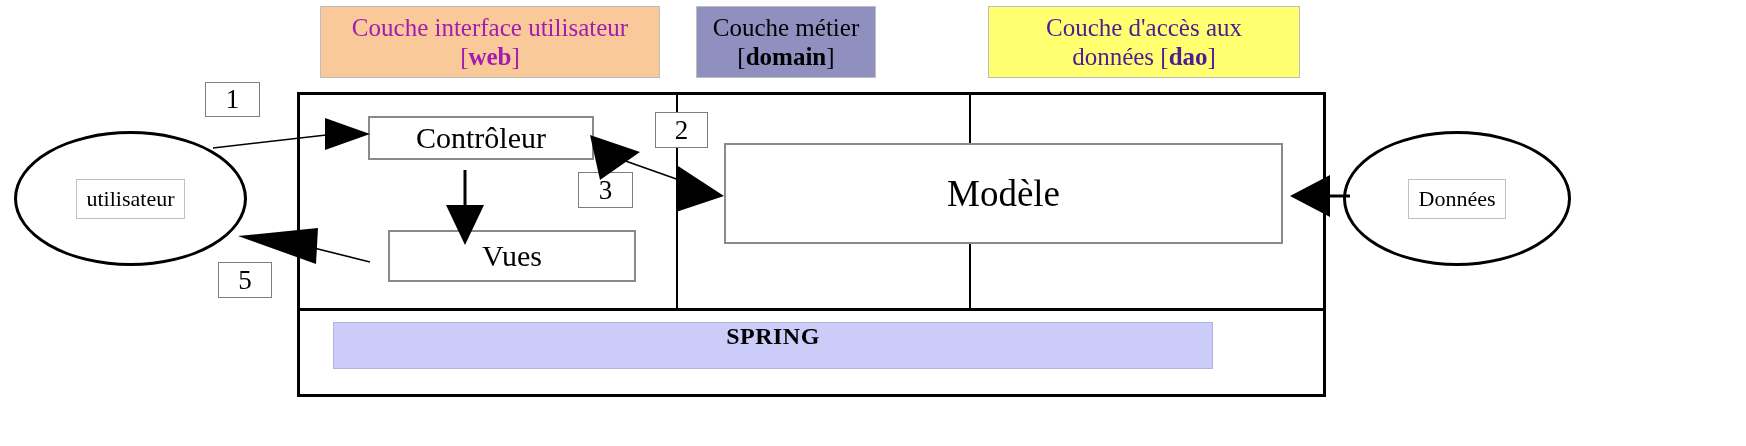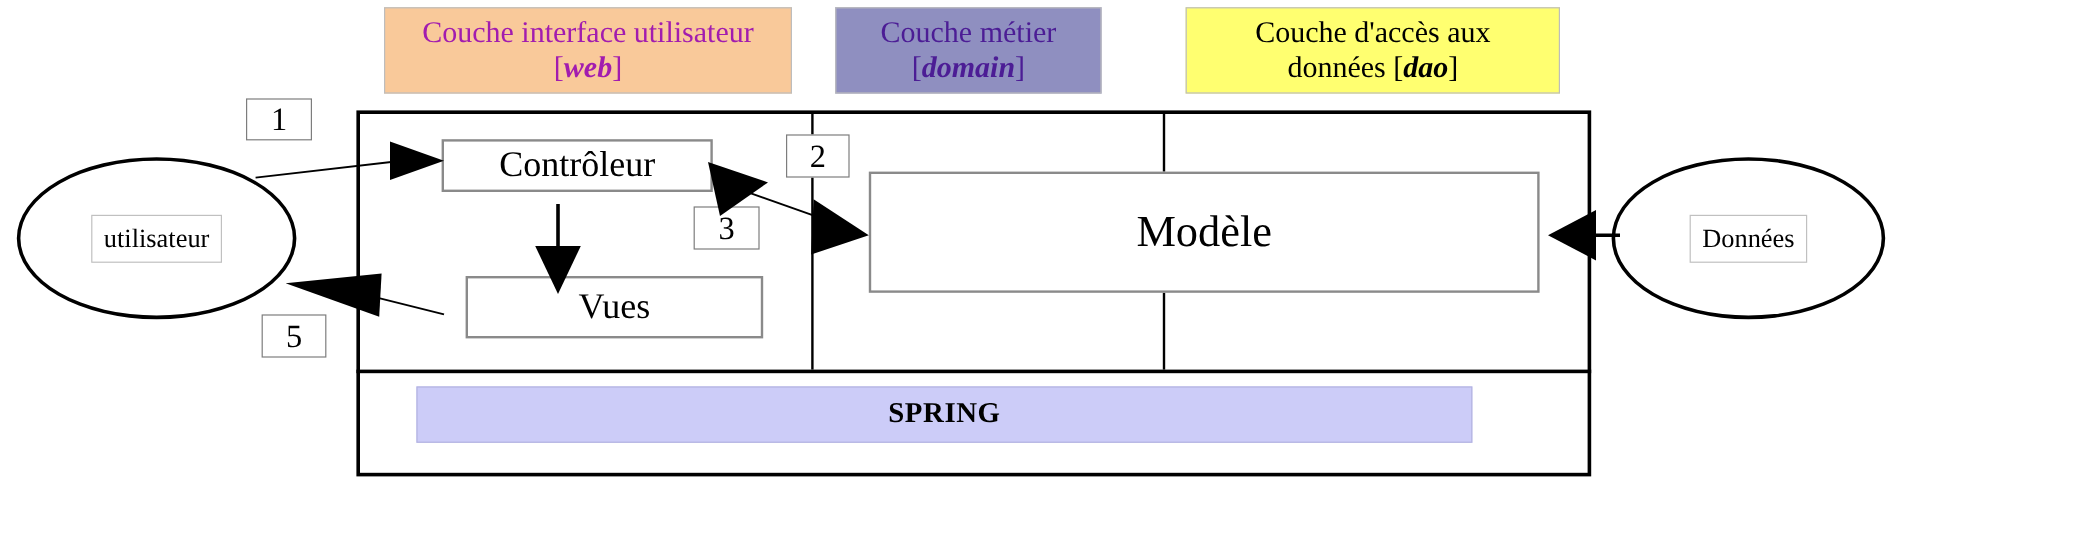--- a/index.html
+++ b/index.html
@@ -5,27 +5,27 @@
   html,body{margin:0;padding:0;background:#ffffff;}
   body{width:1746px;height:446px;position:relative;overflow:hidden;
        font-family:"Liberation Serif","DejaVu Serif",serif;color:#000;}
 
   .stage{position:absolute;left:0;top:0;width:1746px;height:446px;}
 
   
   .legend{position:absolute;box-sizing:border-box;display:flex;
           align-items:center;justify-content:center;text-align:center;
           line-height:1.18;font-size:25px;border:1px solid #bdbdbd;}
-  .legend span.b{font-weight:bold;font-style:italic;}
+  .legend span.b{font-weight:bold;}
   #legend-web   {left:320px; top:6px;  width:340px; height:72px;
                  background:#f9c99a;color:#a21caf;}
-  #legend-domain{left:696px; top:6px;  width:222px; height:72px;
-                 background:#8f8fc0;color:#4c1d95;}
+  #legend-domain{left:696px; top:6px;  width:180px; height:72px;
+                 background:#8f8fc0;color:#000000;}
   #legend-dao   {left:988px; top:6px;  width:312px; height:72px;
-                 background:#ffff70;color:#000000;}
+                 background:#ffff70;color:#4c1d95;}
 
   
   #main-frame{position:absolute;left:297px;top:92px;width:1029px;height:305px;
               border:3px solid #000;box-sizing:border-box;background:#fff;}
   
   #frame-split{position:absolute;left:297px;top:308px;width:1029px;height:0;
                border-top:3px solid #000;}
   
   .vdiv{position:absolute;width:0;border-left:2px solid #000;}
   #divider-web-domain{left:676px;top:94px;height:214px;}
@@ -33,23 +33,23 @@
 
   
   .node{position:absolute;box-sizing:border-box;border:2px solid #8a8a8a;
         background:#fff;display:flex;align-items:center;justify-content:center;
         font-size:30px;}
   #node-controleur{left:368px;top:116px;width:226px;height:44px;}
   #node-vues      {left:370px;top:230px;width:248px;height:52px;margin-left:18px;}
   #node-modele    {left:724px;top:143px;width:559px;height:101px;font-size:37px;}
 
   
-  #spring-bar{position:absolute;left:347px;top:322px;width:880px;height:47px;
+  #spring-bar{position:absolute;left:333px;top:322px;width:880px;height:47px;
               background:#ccccf8;border:1px solid #b3b3e0;box-sizing:border-box;
-              display:flex;align-items:center;justify-content:center;
+              display:flex;align-items:flex-start;justify-content:center;
               font-weight:bold;font-size:24px;letter-spacing:.5px;}
 
   
   .ellipse{position:absolute;border:3px solid #000;border-radius:50%;
            background:#fff;display:flex;align-items:center;justify-content:center;}
   #ellipse-utilisateur{left:14px;  top:131px;width:227px;height:129px;}
   #ellipse-donnees    {left:1343px;top:131px;width:222px;height:129px;}
   .actor-label{border:1px solid #c0c0c0;background:#fff;
                padding:6px 10px;font-size:22px;white-space:nowrap;}
 

